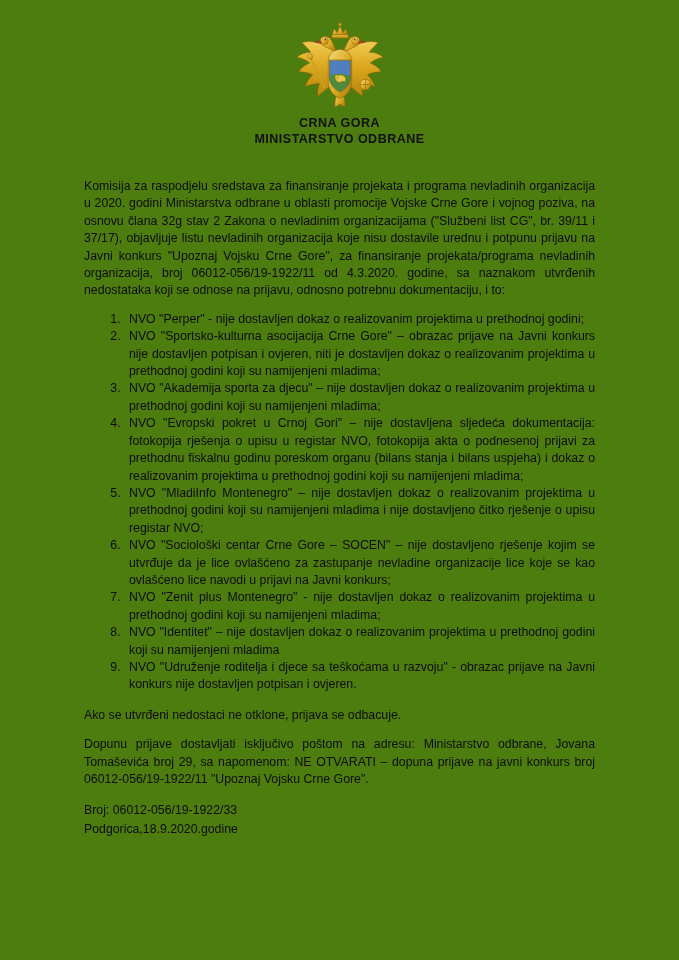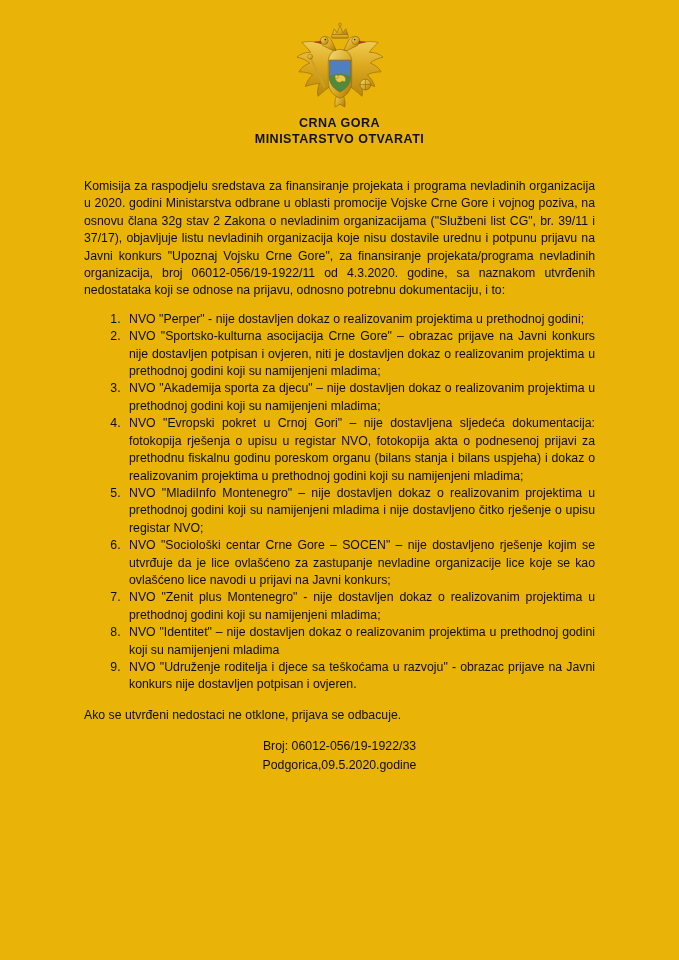--- a/index.html
+++ b/index.html
@@ -13,21 +13,21 @@
     height: 960px;
     font-family: "Liberation Sans", sans-serif;
     color: #0d0d0d;
     -webkit-font-smoothing: antialiased;
   }
 
   .page {
     position: relative;
     width: 679px;
     height: 960px;
-    background: #eab308;
+    background: #4d7c0f;
     box-sizing: border-box;
     overflow: hidden;
   }
 
   
   .header {
     padding-top: 22px;
     text-align: center;
   }
   .emblem {
@@ -83,21 +83,21 @@
   ol.findings > li::marker {
     font-weight: normal;
   }
 
   .closing-block p.para { margin-bottom: 12px; }
 
   .signature {
     margin-top: 13px;
     font-size: 12.3px;
     line-height: 19px;
-    text-align: center;
+    text-align: left;
   }
   .signature .sig-line { display: block; }
 </style>
 </head>
 <body>
 
 <div class="page">
 
   <div class="header">
 
@@ -158,21 +158,21 @@
                C90 138 78 128 78 112 Z" fill="#4f8a3d"></path>
 
       <path d="M90 116 C92 110 98 107 104 109 C109 110 112 114 112 118
                L110 122 L104 121 L100 124 L94 122 Z" fill="#e8c84a" stroke="#8a6508" stroke-width="0.8"></path>
       <circle cx="93" cy="112" r="3.6" fill="#e8c84a" stroke="#8a6508" stroke-width="0.8"></circle>
       <path d="M112 118 L117 112" stroke="#8a6508" stroke-width="1.4" stroke-linecap="round"></path>
     </svg>
 
     <div class="org-title">
       <span class="line">CRNA GORA</span>
-      <span class="line">MINISTARSTVO OTVARATI</span>
+      <span class="line">MINISTARSTVO ODBRANE</span>
     </div>
   </div>
 
   <div class="body-wrap">
 
     <p class="para">Komisija za raspodjelu sredstava za finansiranje projekata i programa nevladinih organizacija u 2020. godini Ministarstva odbrane u oblasti promocije Vojske Crne Gore i vojnog poziva, na osnovu člana 32g stav 2 Zakona o nevladinim organizacijama ("Službeni list CG", br. 39/11 i 37/17), objavljuje listu nevladinih organizacija koje nisu dostavile urednu i potpunu prijavu na Javni konkurs "Upoznaj Vojsku Crne Gore", za finansiranje projekata/programa nevladinih organizacija, broj 06012-056/19-1922/11 od 4.3.2020. godine, sa naznakom utvrđenih nedostataka koji se odnose na prijavu, odnosno potrebnu dokumentaciju, i to:</p>
 
     <ol class="findings">
       <li>NVO "Perper" - nije dostavljen dokaz o realizovanim projektima u prethodnoj godini;</li>
       <li>NVO "Sportsko-kulturna asocijacija Crne Gore" – obrazac prijave na Javni konkurs nije dostavljen potpisan i ovjeren, niti je dostavljen dokaz o realizovanim projektima u prethodnoj godini koji su namijenjeni mladima;</li>
@@ -180,21 +180,22 @@
       <li>NVO "Evropski pokret u Crnoj Gori" – nije dostavljena sljedeća dokumentacija: fotokopija rješenja o upisu u registar NVO, fotokopija akta o podnesenoj prijavi za prethodnu fiskalnu godinu poreskom organu (bilans stanja i bilans uspjeha) i dokaz o realizovanim projektima u prethodnoj godini koji su namijenjeni mladima;</li>
       <li>NVO "MladiInfo Montenegro" – nije dostavljen dokaz o realizovanim projektima u prethodnoj godini koji su namijenjeni mladima i nije dostavljeno čitko rješenje o upisu registar NVO;</li>
       <li>NVO "Sociološki centar Crne Gore – SOCEN" – nije dostavljeno rješenje kojim se utvrđuje da je lice ovlašćeno za zastupanje nevladine organizacije lice koje se kao ovlašćeno lice navodi u prijavi na Javni konkurs;</li>
       <li>NVO "Zenit plus Montenegro" - nije dostavljen dokaz o realizovanim projektima u prethodnoj godini koji su namijenjeni mladima;</li>
       <li>NVO "Identitet" – nije dostavljen dokaz o realizovanim projektima u prethodnoj godini koji su namijenjeni mladima</li>
       <li>NVO "Udruženje roditelja i djece sa teškoćama u razvoju" - obrazac prijave na Javni konkurs nije dostavljen potpisan i ovjeren.</li>
     </ol>
 
     <div class="closing-block">
       <p class="para">Ako se utvrđeni nedostaci ne otklone, prijava se odbacuje.</p>
+      <p class="para">Dopunu prijave dostavljati isključivo poštom na adresu: Ministarstvo odbrane, Jovana Tomaševića broj 29, sa napomenom: NE OTVARATI – dopuna prijave na javni konkurs broj 06012-056/19-1922/11 "Upoznaj Vojsku Crne Gore".</p>
     </div>
 
     <div class="signature">
       <span class="sig-line">Broj: 06012-056/19-1922/33</span>
-      <span class="sig-line">Podgorica,09.5.2020.godine</span>
+      <span class="sig-line">Podgorica,18.9.2020.godine</span>
     </div>
 
   </div>
 </div>
 
 </body></html>

